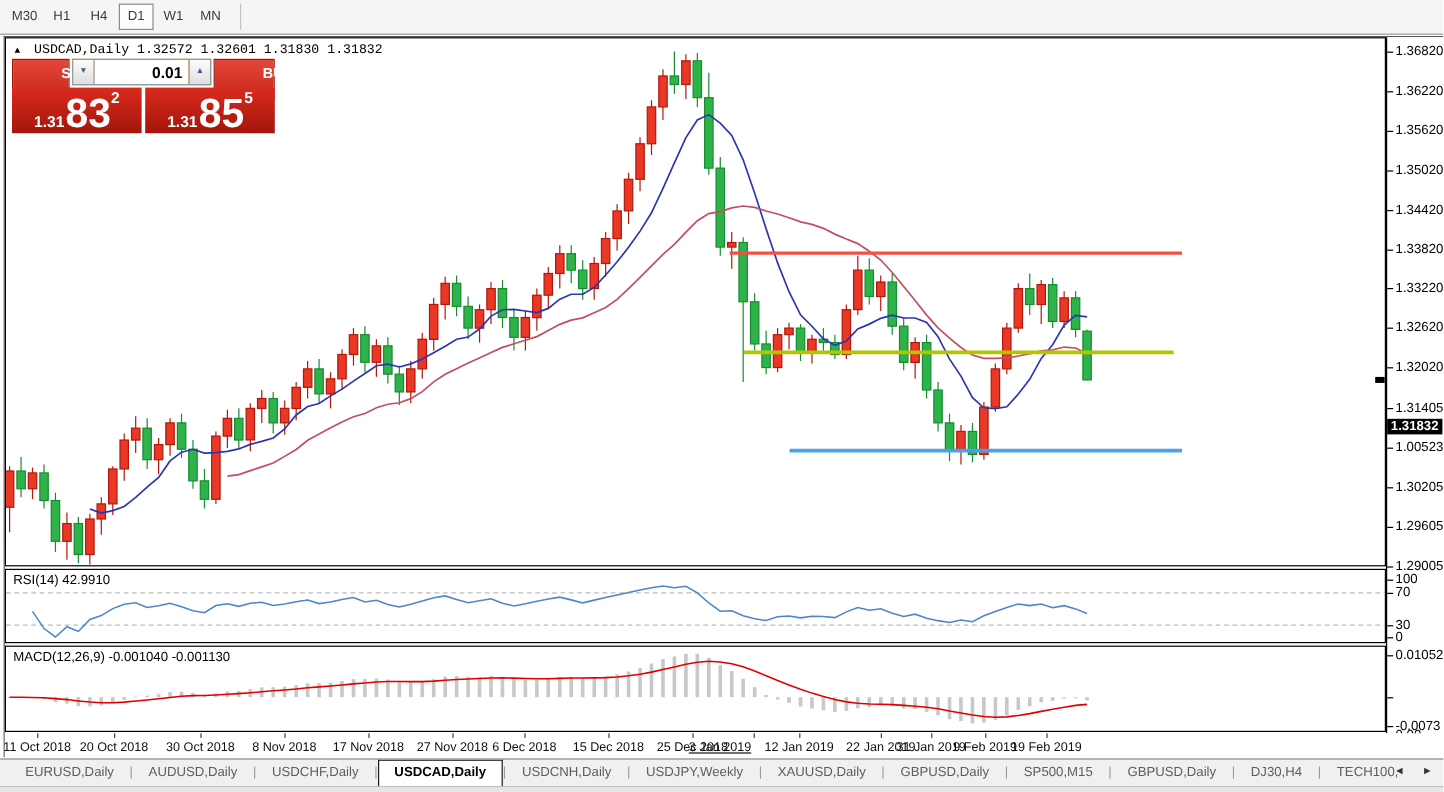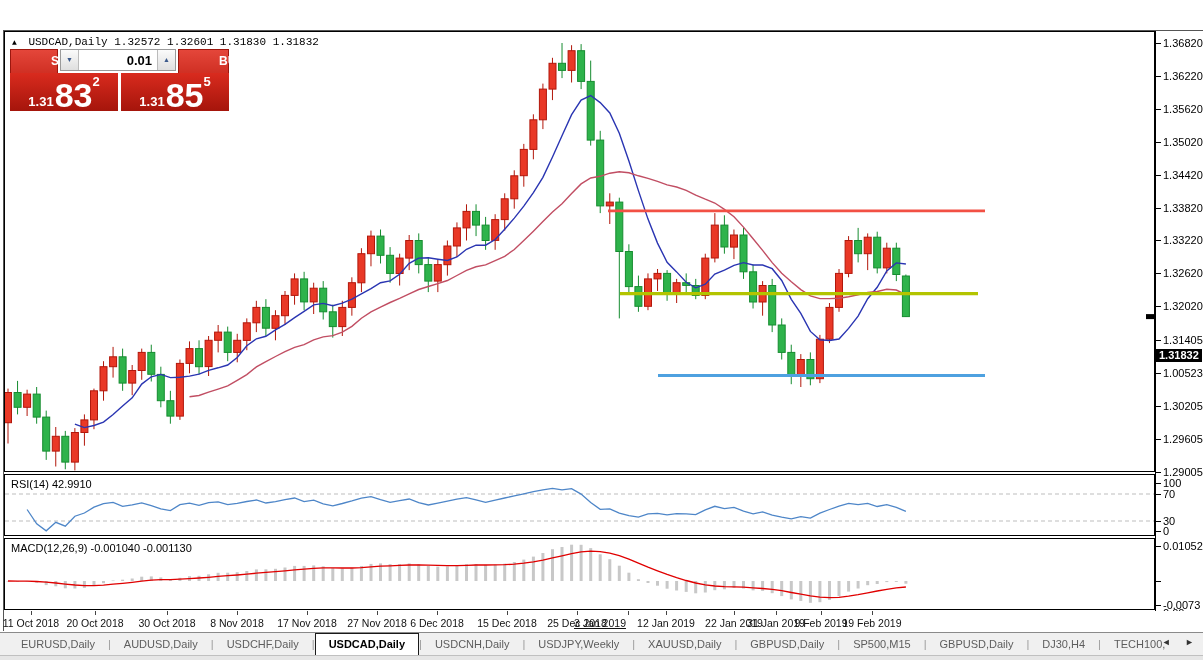--- a/index.html
+++ b/index.html
@@ -68,20 +68,29 @@
   .tab.active{background:#fff;color:#000;font-weight:bold;border:1px solid #1a1a1a;border-bottom:0;line-height:21px;}
   .tab-sep{color:#9a9a9a;line-height:22px;font-size:11px;}
   #tab-arrows{position:absolute;right:3px;top:637px;font-size:9px;color:#333;letter-spacing:6px;z-index:7;}
   #status-strip{position:absolute;left:0;top:655px;width:1203px;height:5px;background:#e6e6e6;border-top:1px solid #c0c0c0;}
 </style>
 </head>
 <body>
 
 <div id="screen">
 
+  <div id="toolbar">
+      <div class="tf-btn">M30</div>
+      <div class="tf-btn">H1</div>
+      <div class="tf-btn">H4</div>
+      <div class="tf-btn active">D1</div>
+      <div class="tf-btn">W1</div>
+      <div class="tf-btn">MN</div>
+      <div class="" id="tf-sep"></div>
+    </div>
 
   <div id="frame-top"></div>
   <div id="frame-left"></div>
 
   <div id="panel-main" class="panel"></div>
   <div id="panel-rsi" class="panel"></div>
   <div id="panel-macd" class="panel"></div>
 
   <svg id="main-svg" width="1149" height="439">
       <line x1="3" y1="356.6" x2="3" y2="411.5" stroke="#b2170b" stroke-width="1"></line>

